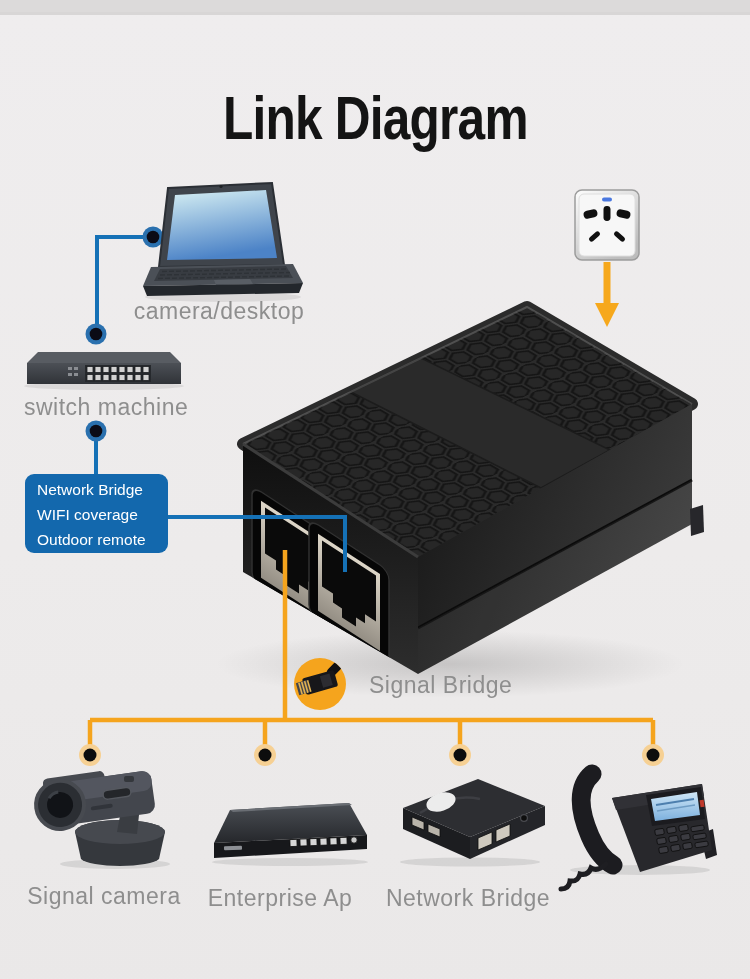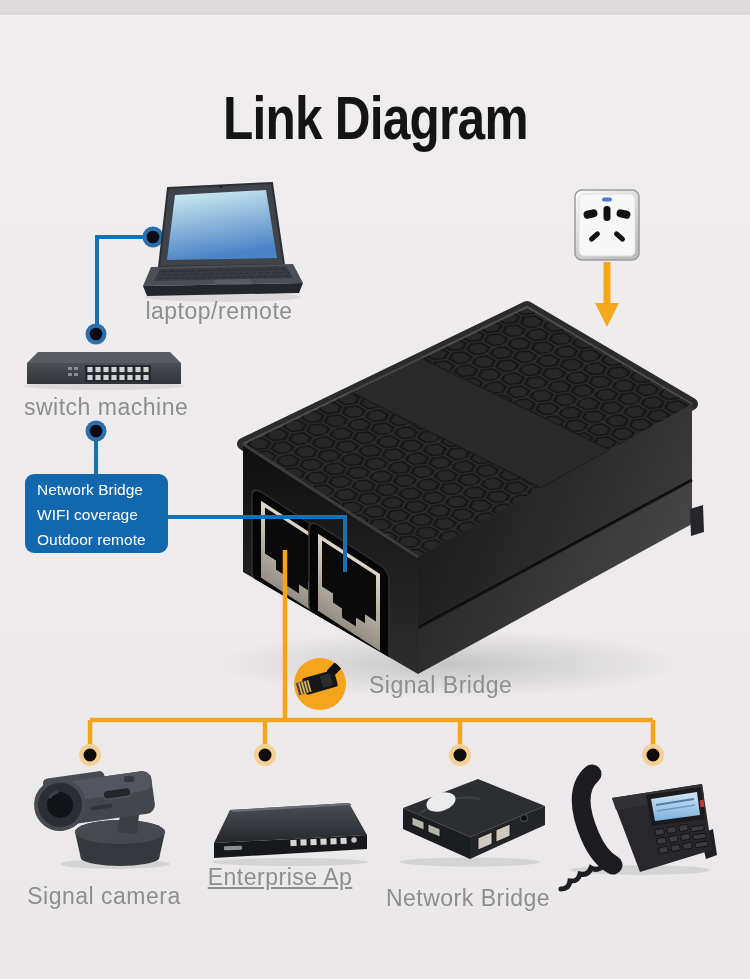--- a/index.html
+++ b/index.html
@@ -309,29 +309,29 @@
     </g>
     <path d="M592,762 C578,774 578,796 590,824 C596,838 604,848 613,853" stroke="#1c1c20" stroke-width="19" stroke-linecap="round" fill="none"></path>
     <path d="M606,852 q-8,8 -15,4 q-3,8 -11,6 q-2,8 -10,7 q-1,8 -9,8" stroke="#1e1e22" stroke-width="5" fill="none" stroke-linecap="round"></path>
   </g>
 </svg>
 
 <div class="title">
   <span>Link Diagram</span>
 </div>
 
-<div class="label centered" style="left:219px;top:286px;">laptop/remote</div>
+<div class="label centered" style="left:219px;top:286px;">camera/desktop</div>
 
 <div class="label" style="left:24px;top:382px;">switch machine</div>
 
 <div class="note-box">
   <div>Network Bridge</div>
   <div>WIFI coverage</div>
   <div>Outdoor remote</div>
 </div>
 
 <div class="label" style="left:369px;top:660px;">Signal Bridge</div>
 
 <div class="label centered" style="left:104px;top:871px;">Signal camera</div>
-<div class="label centered" style="left:280px;top:852px;text-decoration:underline;">Enterprise Ap</div>
+<div class="label centered" style="left:280px;top:873px;">Enterprise Ap</div>
 <div class="label centered" style="left:468px;top:873px;">Network Bridge</div>
 
 </div>
 
 </body></html>

